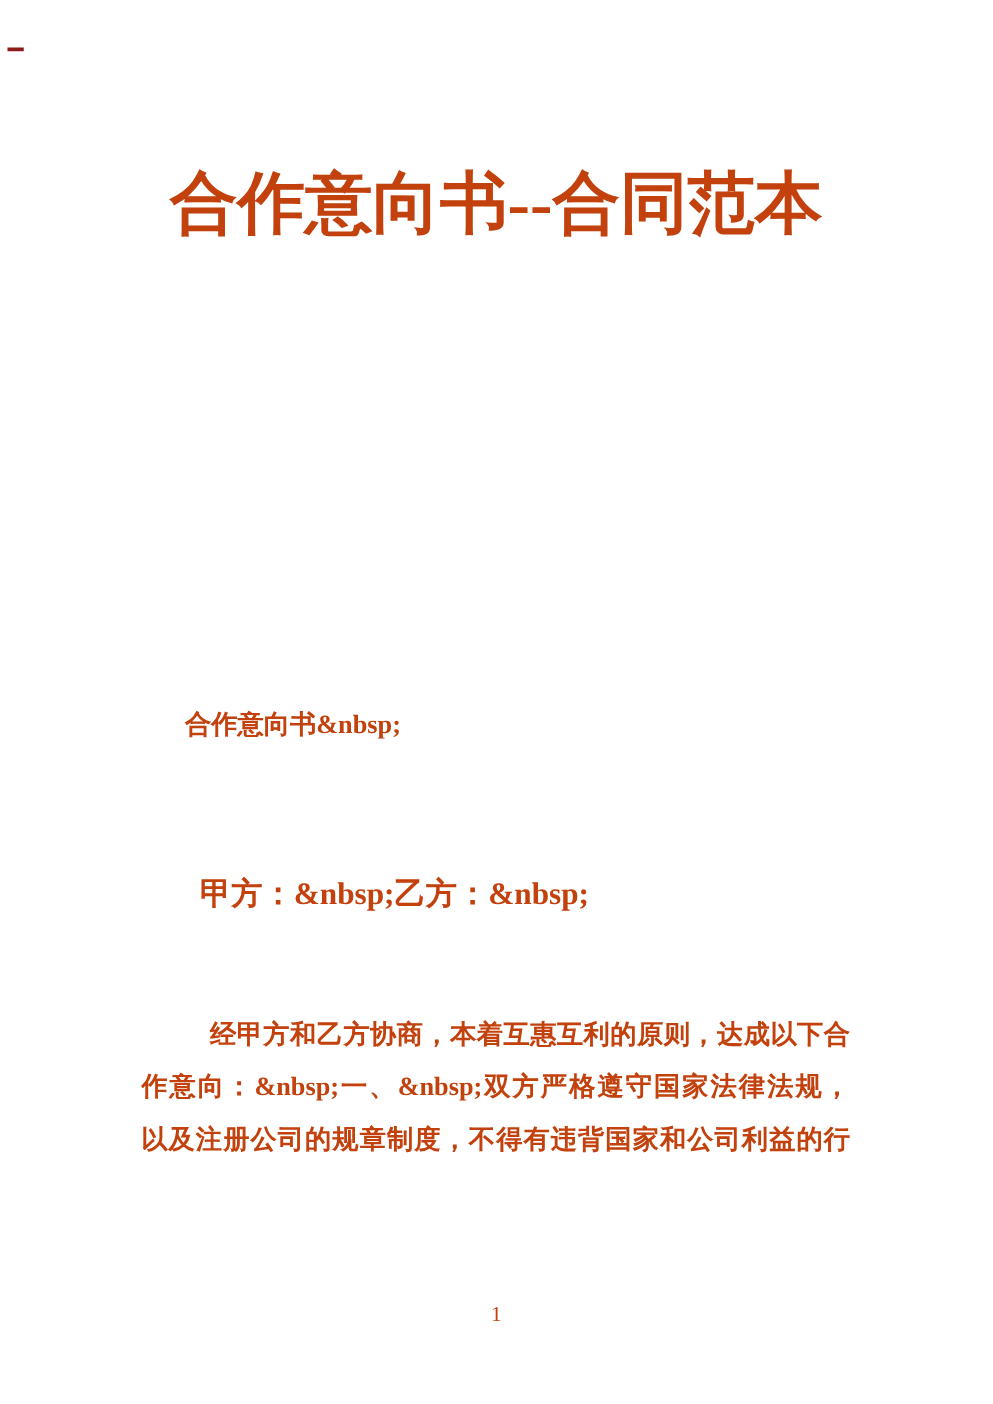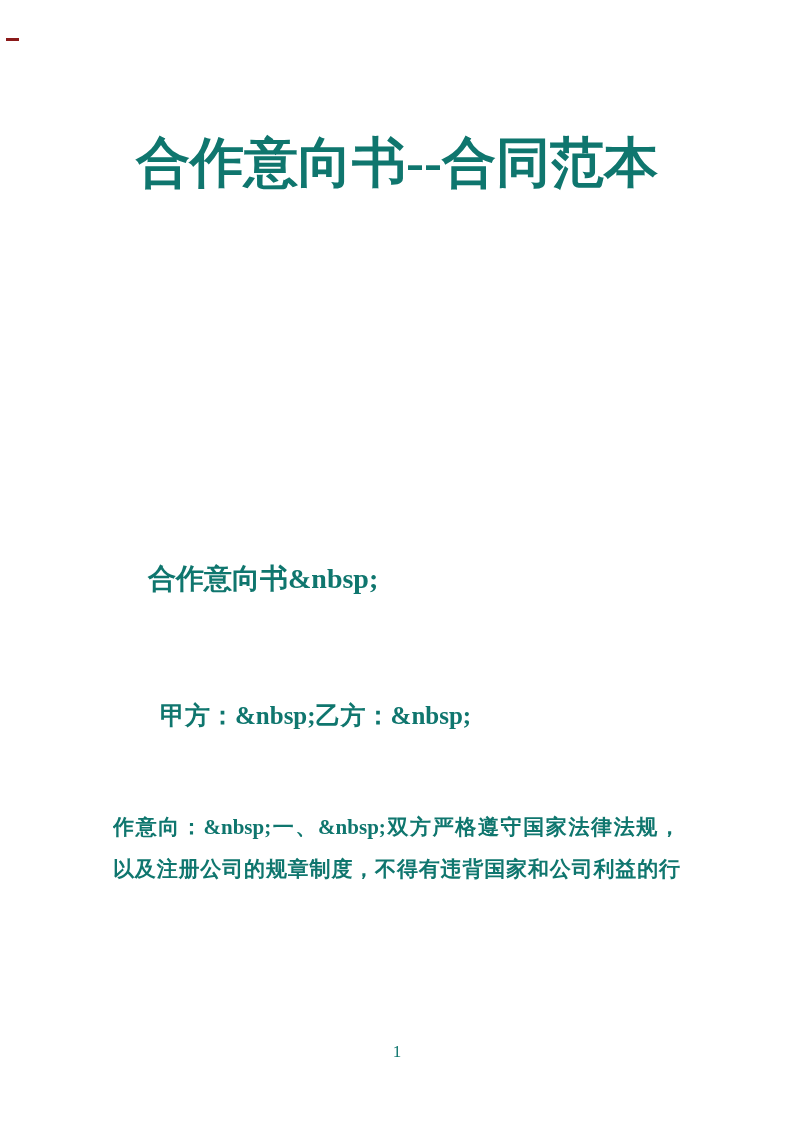--- a/index.html
+++ b/index.html
@@ -7,21 +7,21 @@
     padding: 0;
     background: #ffffff;
   }
   .page {
     position: relative;
     width: 794px;
     height: 1123px;
     background: #ffffff;
     overflow: hidden;
     font-family: "Liberation Serif", "DejaVu Serif", serif;
-    color: #0f766e;
+    color: #c2410c;
   }
   .stray-mark {
     position: absolute;
     left: 6px;
     top: 38px;
     width: 13px;
     height: 3px;
     background: #8b1a1a;
   }
   .doc-title {
@@ -34,21 +34,21 @@
     font-size: 54px;
     font-weight: bold;
     line-height: 1.3;
     white-space: nowrap;
   }
   .section-heading {
     position: absolute;
     top: 561px;
     left: 148px;
     margin: 0;
-    font-size: 28px;
+    font-size: 21px;
     font-weight: bold;
     line-height: 36px;
     white-space: nowrap;
   }
   .parties-line {
     position: absolute;
     top: 686px;
     left: 148px;
     margin: 12px;
     font-size: 25px;
@@ -92,19 +92,20 @@
 
   <div class="stray-mark"></div>
 
   <h1 class="doc-title">合作意向书--合同范本</h1>
 
   <p class="section-heading">合作意向书&amp;nbsp;</p>
 
   <p class="parties-line">甲方：&amp;nbsp;乙方：&amp;nbsp;</p>
 
   <div class="body-paragraph">
+    <div class="line indent">经甲方和乙方协商，本着互惠互利的原则，达成以下合</div>
     <div class="line">作意向：&amp;nbsp;一、&amp;nbsp;双方严格遵守国家法律法规，</div>
     <div class="line">以及注册公司的规章制度，不得有违背国家和公司利益的行</div>
   </div>
 
   <div class="page-footer">1</div>
 
 </div>
 
 </body></html>

